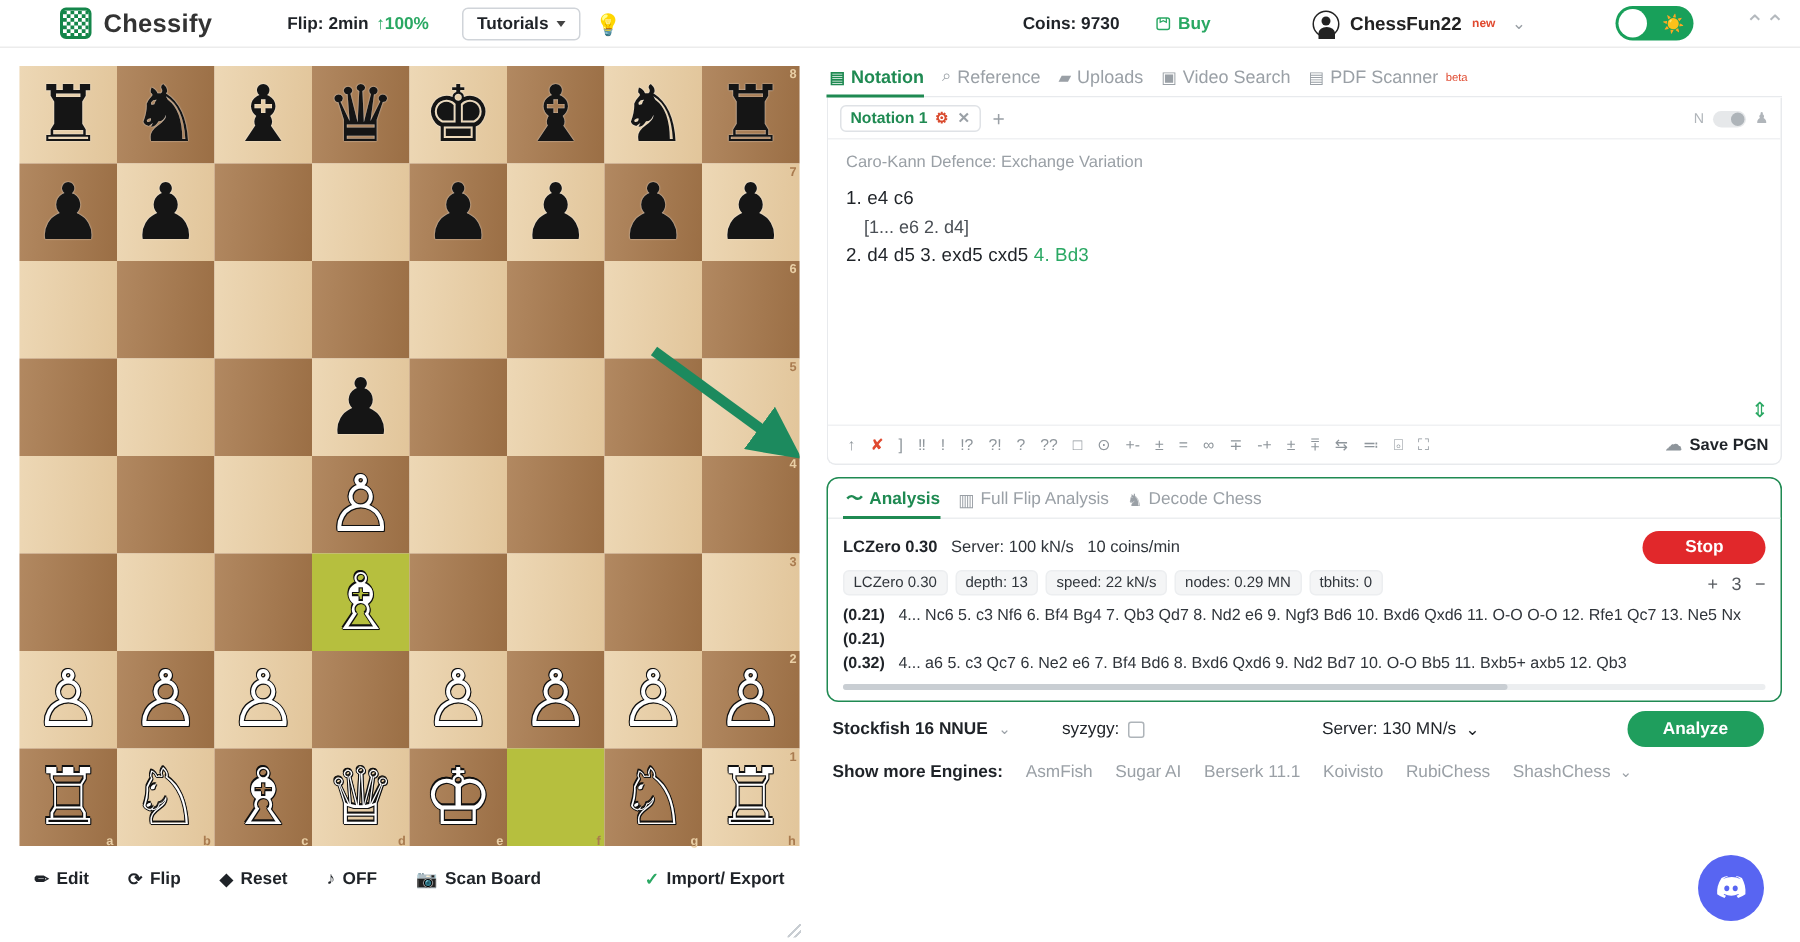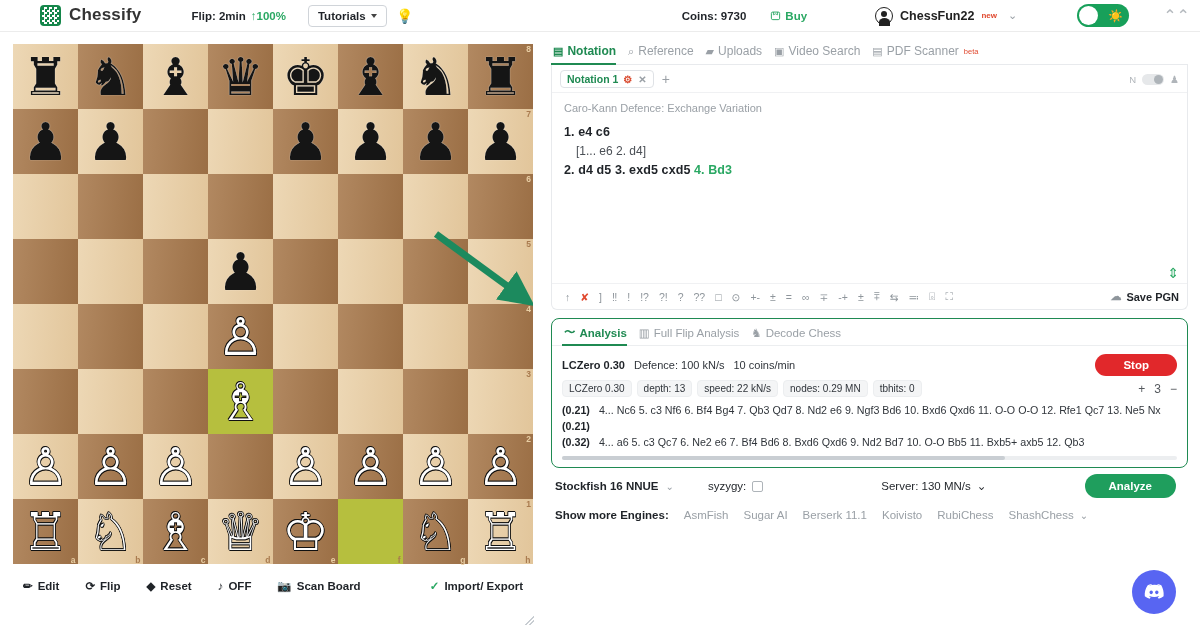--- a/index.html
+++ b/index.html
@@ -14,21 +14,21 @@
   
   .header {
     height: 32px;
     display: flex;
     align-items: center;
     padding: 0 10px 0 40px;
     border-bottom: 1px solid #ececec;
     background: #ffffff;
     position: relative;
   }
-  .brand { display: flex; gap: 8px; }
+  .brand { display: flex; align-items: center; gap: 8px; }
   .brand-logo {
     width: 21px; height: 21px; border-radius: 4px;
     background:
       repeating-conic-gradient(#ffffff 0% 25%, #14864a 0% 50%) 0 0 / 5px 5px;
     border: 2px solid #14864a;
   }
   .brand-name { font-size: 17px; font-weight: 700; color: #333; letter-spacing: .2px; }
 
   .today-wrap { display:flex; align-items:center; gap:5px; margin-left: 50px; font-size: 11.5px; font-weight: 700; }
   .today-pct { color: #2aa863; font-weight: 700; }
@@ -118,21 +118,21 @@
   .ntab .x { color:#9aa0a6; font-size:10px; margin-left:1px; }
   .ntab-add { color:#9aa0a6; font-size:14px; margin-left:8px; cursor:pointer; }
   .ntab-right { margin-left:auto; display:flex; align-items:center; gap:6px; }
   .mini-label { font-size:9.5px; color:#b0b5ba; }
   .mini-toggle { width:22px;height:11px;border-radius:6px;background:#e6e8ea; position:relative; cursor:pointer; }
   .mini-toggle::after{content:"";position:absolute;right:1px;top:1px;width:9px;height:9px;border-radius:50%;background:#aeb4b9;}
   .mini-ic { font-size:10px; color:#b0b5ba; }
 
   .notation-body { padding: 9px 12px 4px 12px; height: 190px; position:relative; }
   .opening-name { font-size: 11px; color:#9aa0a6; margin-bottom: 9px; }
-  .moves-line { font-size:12.5px; font-weight:700; color:#1f2328; line-height:1.55; letter-spacing:.1px; }
+  .moves-line { font-size:12.5px; font-weight:400; color:#1f2328; line-height:1.55; letter-spacing:.1px; }
   .moves-var { font-size:12px; font-weight:500; color:#4a4f55; padding-left:12px; line-height:1.55; }
   .mv-green { color:#2aa863; }
   .notation-scroll { position:absolute; right:8px; bottom:2px; color:#2aa863; font-size:14px; cursor:pointer; }
 
   .annot-bar { display:flex; align-items:center; gap:0; padding: 4px 8px; border-top:1px solid #f0f1f3; }
   .annot { font-size:10.5px; color:#8e959b; padding: 2px 5px; cursor:pointer; }
   .annot.red { color:#e0492f; }
   .save-pgn { margin-left:auto; display:flex; align-items:center; gap:5px; font-size:11px; font-weight:700; color:#1f2328; cursor:pointer; }
   .save-pgn .cloud { color:#8e959b; font-size:11px; }
 
@@ -506,21 +506,21 @@
             <span>Full Flip Analysis</span>
           </div>
           <div class="an-tab">
             <span>♞</span>
             <span>Decode Chess</span>
           </div>
         </div>
 
       <div class="engine-row">
         <span class="eng-name">LCZero 0.30</span>
-        <span class="eng-meta">Defence: 100 kN/s</span>
+        <span class="eng-meta">Server: 100 kN/s</span>
         <span class="eng-meta">10 coins/min</span>
         <button class="stop-btn">Stop</button>
       </div>
 
       <div class="stats-row" id="stats-row">
         <span class="chip">LCZero 0.30</span>
           <span class="chip">depth: 13</span>
           <span class="chip">speed: 22 kN/s</span>
           <span class="chip">nodes: 0.29 MN</span>
           <span class="chip">tbhits: 0</span>

